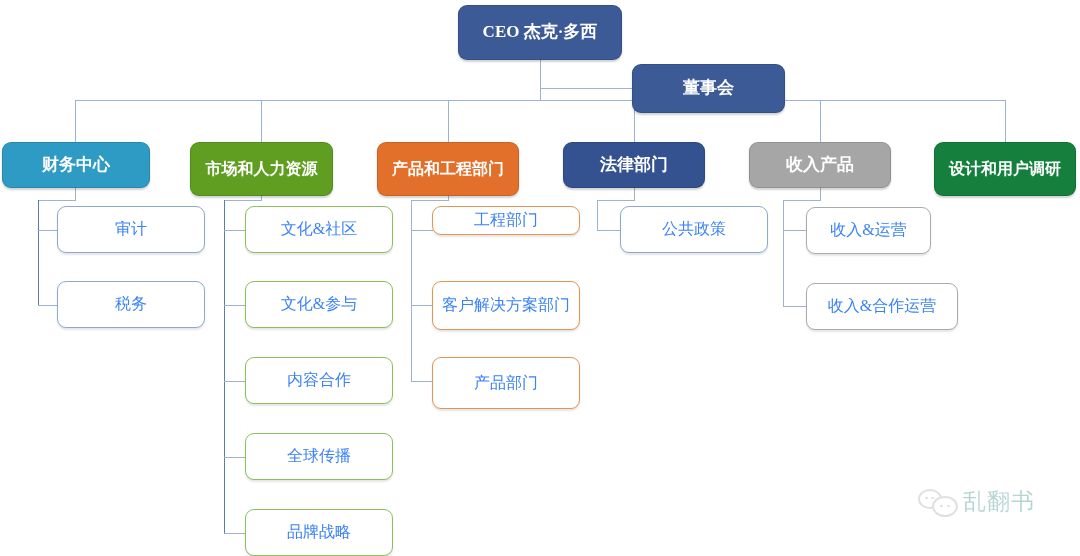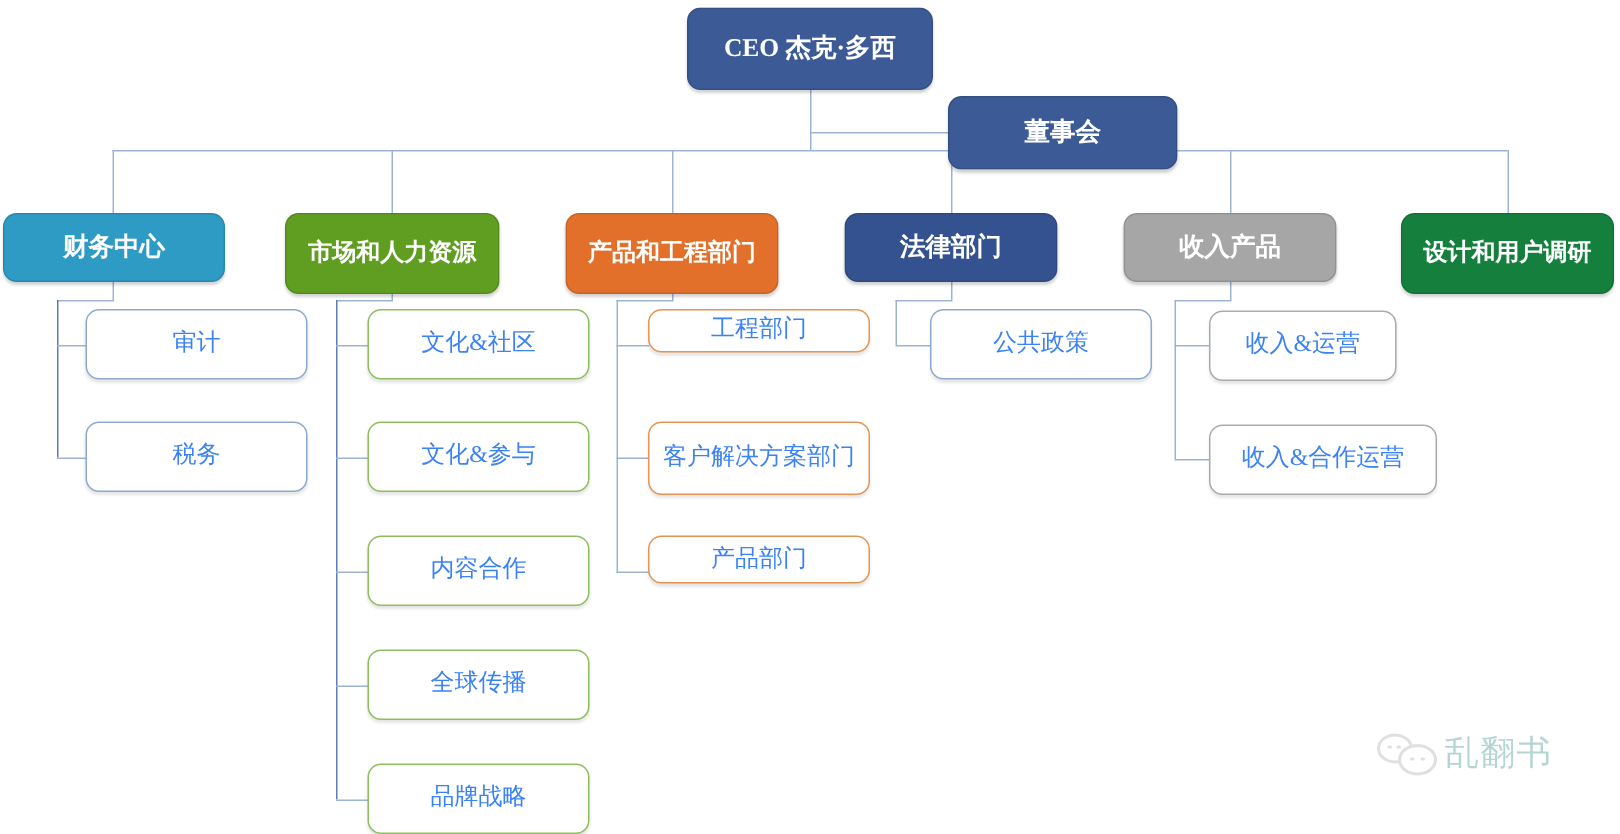--- a/index.html
+++ b/index.html
@@ -194,21 +194,21 @@
   <div class="node leaf" id="leaf-m5" style="left:245px; top:509px; width:148px; height:47px; border-color:#8DBF5C;">
     <span>品牌战略</span>
   </div>
 
   <div class="node leaf" id="leaf-p1" style="left:432px; top:206px; width:148px; height:29px; border-color:#E59451;">
     <span>工程部门</span>
   </div>
   <div class="node leaf" id="leaf-p2" style="left:432px; top:281px; width:148px; height:49px; border-color:#E59451;">
     <span>客户解决方案部门</span>
   </div>
-  <div class="node leaf" id="leaf-p3" style="left:432px; top:357px; width:148px; height:32px; border-color:#E59451;">
+  <div class="node leaf" id="leaf-p3" style="left:432px; top:357px; width:148px; height:52px; border-color:#E59451;">
     <span>产品部门</span>
   </div>
 
   <div class="node leaf" id="leaf-l1" style="left:620px; top:206px; width:148px; height:47px;">
     <span>公共政策</span>
   </div>
 
   <div class="node leaf" id="leaf-r1" style="left:806px; top:207px; width:125px; height:47px; border-color:#ABABAB;">
     <span>收入&amp;运营</span>
   </div>

